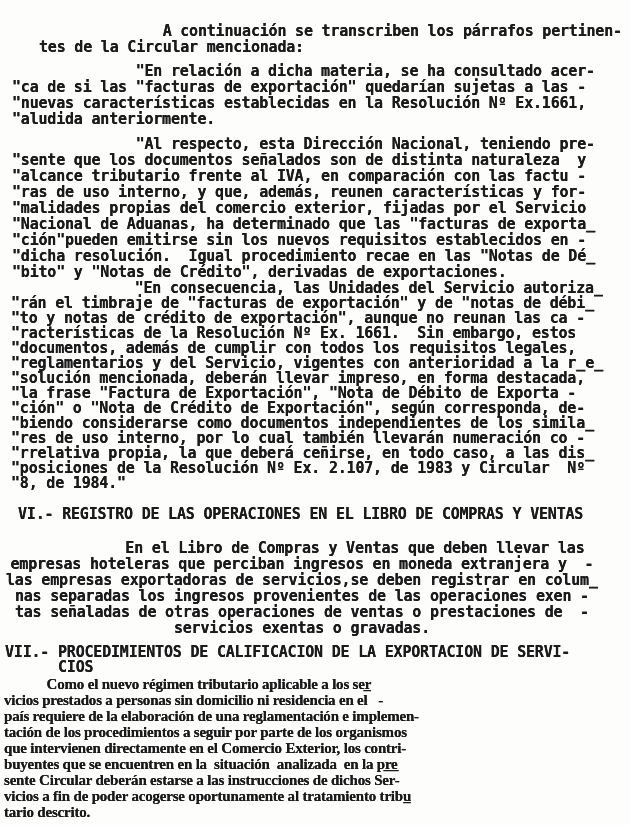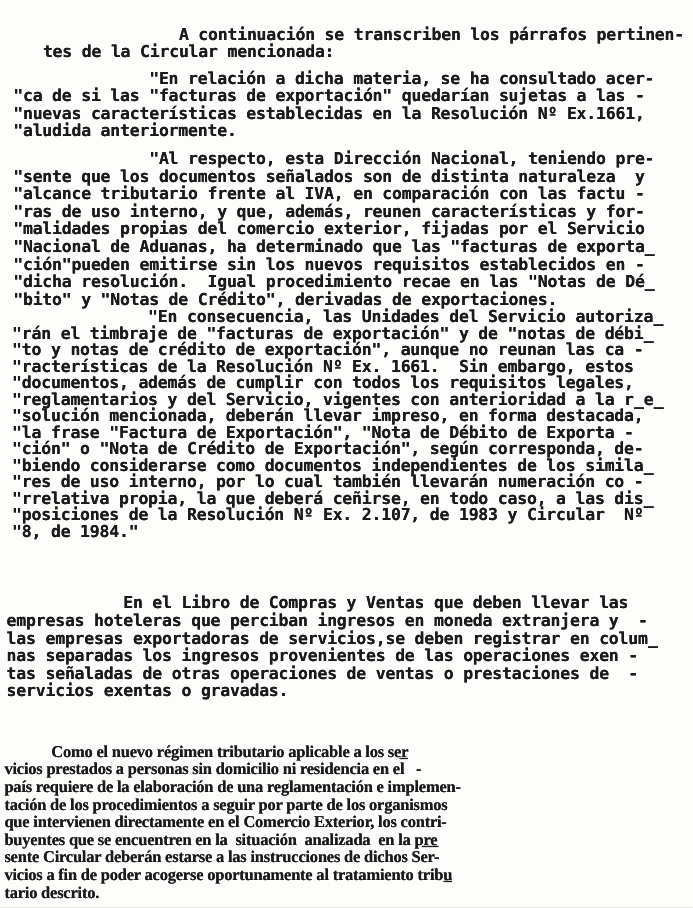--- a/index.html
+++ b/index.html
@@ -56,28 +56,31 @@
 "reglamentarios y del Servicio, vigentes con anterioridad a la r̲e̲
 "solución mencionada, deberán llevar impreso, en forma destacada,
 "la frase "Factura de Exportación", "Nota de Débito de Exporta -
 "ción" o "Nota de Crédito de Exportación", según corresponda, de-
 "biendo considerarse como documentos independientes de los simila̲
 "res de uso interno, por lo cual también llevarán numeración co -
 "rrelativa propia, la que deberá ceñirse, en todo caso, a las dis̲
 "posiciones de la Resolución Nº Ex. 2.107, de 1983 y Circular  Nº
 "8, de 1984."</pre>
 
+  <pre class="tblock" style="top:506px; left:18px;">VI.- REGISTRO DE LAS OPERACIONES EN EL LIBRO DE COMPRAS Y VENTAS</pre>
 
-  <pre class="tblock" style="top:540px; left:6px;">            En el Libro de Compras y Ventas que deben llevar las
+  <pre class="tblock" style="top:540px; left:6px;text-align:center;">            En el Libro de Compras y Ventas que deben llevar las
 empresas hoteleras que perciban ingresos en moneda extranjera y  -
 las empresas exportadoras de servicios,se deben registrar en colum̲
 nas separadas los ingresos provenientes de las operaciones exen -
 tas señaladas de otras operaciones de ventas o prestaciones de  -
 servicios exentas o gravadas.</pre>
 
+  <pre class="tblock lh15" style="top:645px; left:5px;">VII.- PROCEDIMIENTOS DE CALIFICACION DE LA EXPORTACION DE SERVI-
+      CIOS</pre>
 
   <pre class="tblock" style="top:676px; left:4px;font-family:Liberation Serif, serif;">            Como el nuevo régimen tributario aplicable a los ser̲
 vicios prestados a personas sin domicilio ni residencia en el   -
 país requiere de la elaboración de una reglamentación e implemen-
 tación de los procedimientos a seguir por parte de los organismos
 que intervienen directamente en el Comercio Exterior, los contri-
 buyentes que se encuentren en la  situación  analizada  en la pr̲e̲
 sente Circular deberán estarse a las instrucciones de dichos Ser-
 vicios a fin de poder acogerse oportunamente al tratamiento tribu̲
 tario descrito.</pre>

